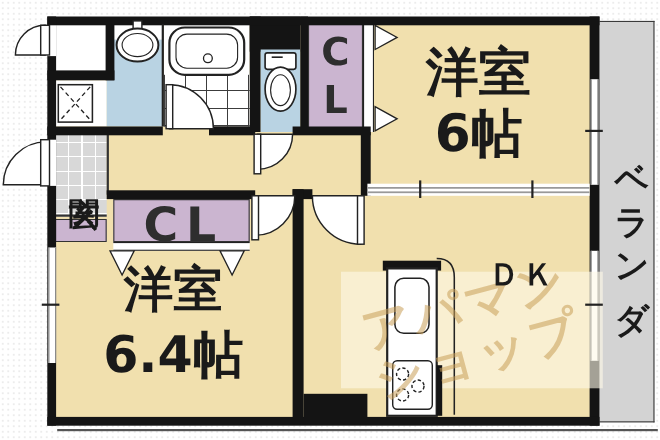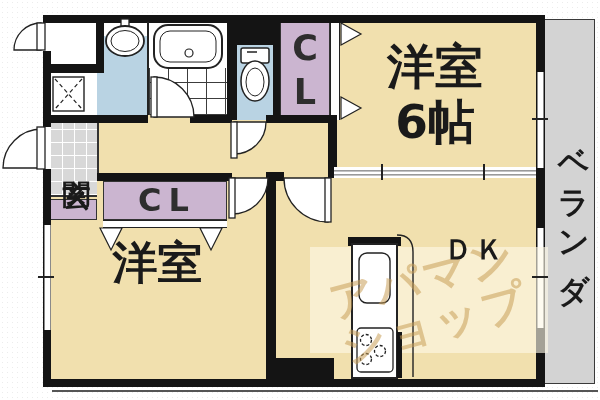--- a/index.html
+++ b/index.html
@@ -180,31 +180,34 @@
   <div class="lbl" style="left:345px;top:42px;width:180px;font-size:48px;">
     <span>洋室</span>
   </div>
   <div class="lbl" style="left:345px;top:98px;width:180px;font-size:47px;">
     <span>6帖</span>
   </div>
 
   <div class="lbl" style="left:60px;top:240px;width:195px;font-size:45px;">
     <span>洋室</span>
   </div>
+  <div class="lbl" style="left:60px;top:299px;width:195px;font-size:46px;">
+    <span>6.4帖</span>
+  </div>
 
   <div class="lbl" style="left:418px;top:236px;width:115px;font-size:28px;letter-spacing:3px;">
     <span>ＤＫ</span>
   </div>
 
   <div class="lbl vert" style="left:56px;top:123px;width:34px;height:72px;font-size:28px;letter-spacing:2px;"><span>玄関</span></div>
 
   <div class="lbl" style="left:282px;top:27px;width:46px;font-size:35px;line-height:1.25;color:#2e2e2e;">
     <span style="display:block">C</span>
     <span style="display:block">L</span>
   </div>
 
-  <div class="lbl" style="left:103px;top:184px;width:128px;font-size:32px;letter-spacing:7px;color:#2e2e2e;">
+  <div class="lbl" style="left:103px;top:184px;width:128px;font-size:43px;letter-spacing:7px;color:#2e2e2e;">
     <span>CL</span>
   </div>
 
   <div class="lbl vert" style="left:549px;top:122px;width:40px;height:175px;font-size:31px;letter-spacing:6px;"><span>ベランダ</span></div>
 
 </div>
 
 </body></html>

